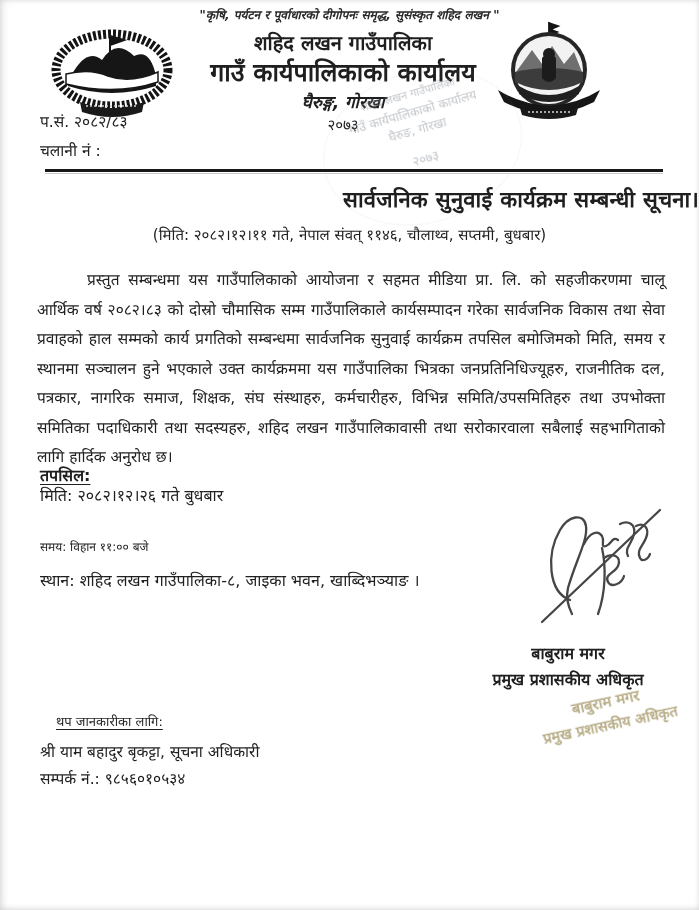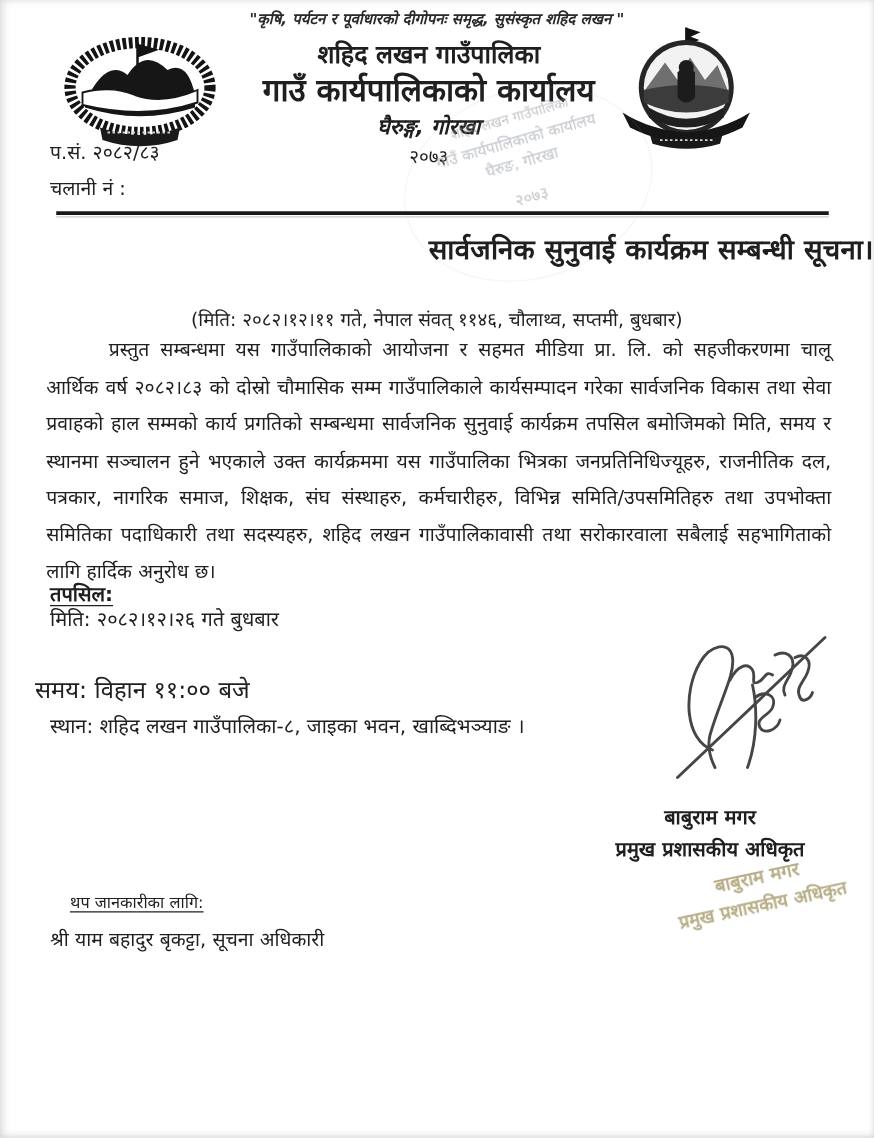--- a/index.html
+++ b/index.html
@@ -37,30 +37,30 @@
   }
   .office-stamp .st-ln0{font-size:11px;}
   .office-stamp .st-ln{font-size:12.5px;}
   .office-stamp .st-yr{font-size:13px;margin-top:10px;}
   .stamp-ellipse{position:absolute;left:-6px;top:-14px;width:200px;height:150px;border:1px dotted #9aa1aa;border-radius:50%;opacity:.45;}
   
   .divider{left:45px;top:169px;width:618px;height:3px;background:#181818;}
   .divider-shadow{left:45px;top:173px;width:618px;height:1px;background:#c9c9c9;}
   
   .notice-title{top:183px;left:0;width:100%;text-align:right;font-size:22px;font-weight:bold;letter-spacing:.2px;}
-  .notice-date{top:224px;left:0;width:100%;text-align:center;font-size:15px;margin-top:21px;}
+  .notice-date{top:224px;left:0;width:100%;text-align:center;font-size:15px;}
   .body-par{
     left:37px;top:266px;width:628px;
     font-size:15.5px;line-height:29.5px;
     text-align:justify;text-indent:50px;
   }
   
   .sch-head{left:40px;top:464px;font-size:16px;font-weight:bold;text-decoration:underline;text-underline-offset:3px;}
   .sch-date{left:40px;top:484px;font-size:16px;}
-  .sch-time{left:28px;top:538px;font-size:19px;}
+  .sch-time{left:40px;top:538px;font-size:12px;}
   .sch-venue{left:40px;top:569px;font-size:16px;}
   
   .sig-svg{left:532px;top:496px;}
   .sig-name{left:492px;top:642px;width:152px;text-align:center;font-size:16px;font-weight:bold;}
   .sig-desig{left:462px;top:668px;width:212px;text-align:center;font-size:16px;font-weight:bold;}
   .name-stamp{
     left:508px;top:690px;width:200px;
     transform:rotate(-12deg);
     color:#ab9f72;opacity:.85;
     text-align:center;line-height:1.6;
@@ -156,14 +156,15 @@
   <div class="abs sig-name">बाबुराम मगर</div>
   <div class="abs sig-desig">प्रमुख प्रशासकीय अधिकृत</div>
 
   <div class="abs name-stamp">
     <div class="ns1">बाबुराम मगर</div>
     <div class="ns2">प्रमुख प्रशासकीय अधिकृत</div>
   </div>
 
   <div class="abs ct-head">थप जानकारीका लागि:</div>
   <div class="abs ct-person">श्री याम बहादुर बृकट्टा, सूचना अधिकारी</div>
+  <div class="abs ct-phone">सम्पर्क नं.: ९८५६०१०५३४</div>
 
 </div>
 
 </body></html>

